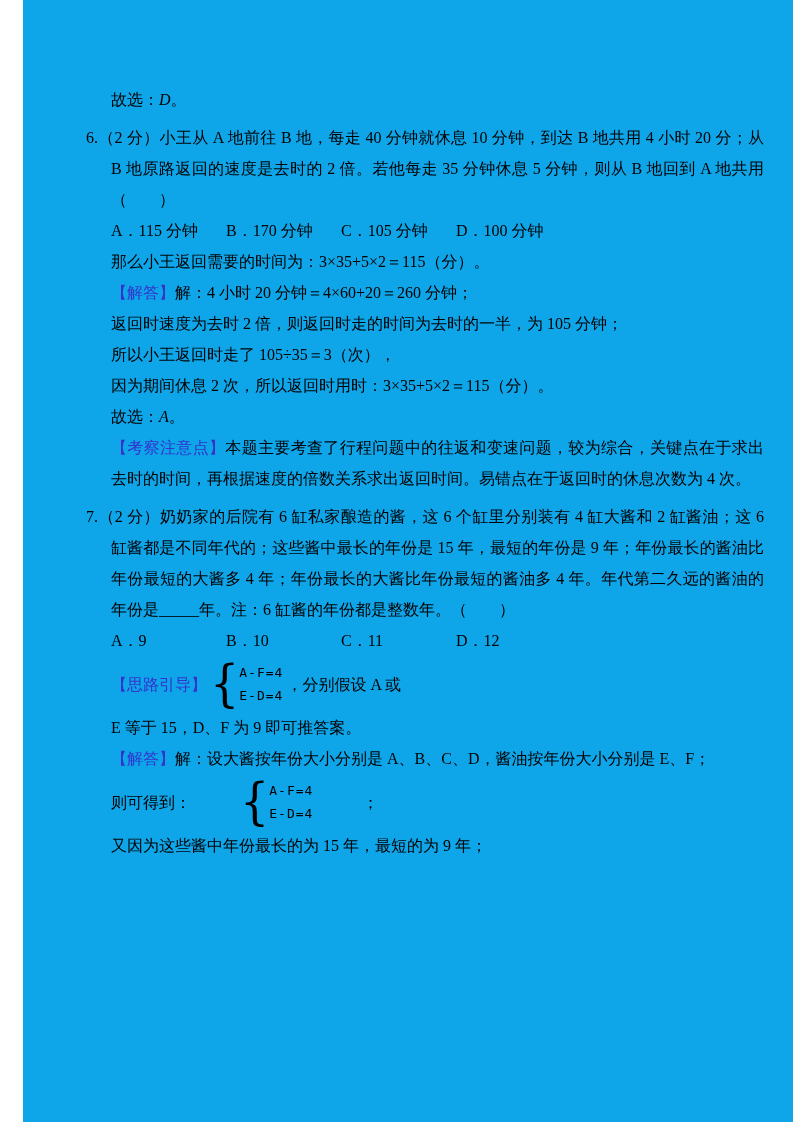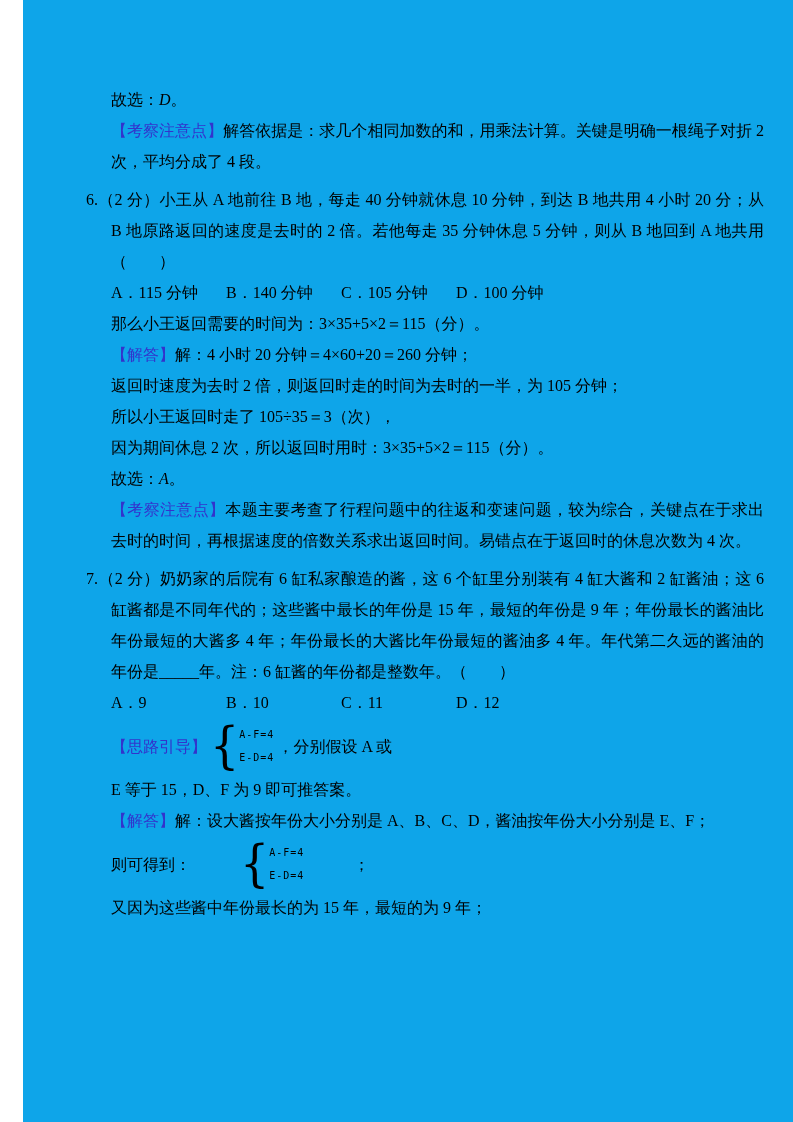--- a/index.html
+++ b/index.html
@@ -33,40 +33,39 @@
   .brace {
     font-family: "DejaVu Serif", serif;
     font-size: 46px;
     line-height: 1;
     font-weight: 400;
     transform: scaleY(1.08);
   }
   .eq-stack { display: inline-flex; flex-direction: column; }
   .eq {
     font-family: "DejaVu Sans Mono", monospace;
-    font-size: 10px;
+    font-size: 13px;
     line-height: 23px;
     letter-spacing: 1px;
     text-align: right;
   }
 </style>
 </head>
 <body style="background: rgb(255, 255, 255);">
 
 <div class="doc">
 
   <p class="para indent"><span>故选：</span><span class="var">D</span><span>。</span></p>
 
-  <p class="para indent"><span class="blue">【考察注意点】</span><span>解答依据是：求几个相同加数的和，用乘法计算。关键是明确一根绳子对折 2 次，平均分成了 4 段。</span></p>
 
   <p class="para hang qgap">6.（2 分）小王从 A 地前往 B 地，每走 40 分钟就休息 10 分钟，到达 B 地共用 4 小时 20 分；从 B 地原路返回的速度是去时的 2 倍。若他每走 35 分钟休息 5 分钟，则从 B 地回到 A 地共用（　　）</p>
 
   <div class="options">
     <span class="opt">A．115 分钟</span>
-    <span class="opt">B．140 分钟</span>
+    <span class="opt">B．170 分钟</span>
     <span class="opt">C．105 分钟</span>
     <span class="opt">D．100 分钟</span>
   </div>
 
   <p class="para indent">那么小王返回需要的时间为：3×35+5×2＝115（分）。</p>
 
   <p class="para indent"><span class="blue">【解答】</span><span>解：4 小时 20 分钟＝4×60+20＝260 分钟；</span></p>
   <p class="para indent">返回时速度为去时 2 倍，则返回时走的时间为去时的一半，为 105 分钟；</p>
   <p class="para indent">所以小王返回时走了 105÷35＝3（次），</p>
   <p class="para indent">因为期间休息 2 次，所以返回时用时：3×35+5×2＝115（分）。</p>

